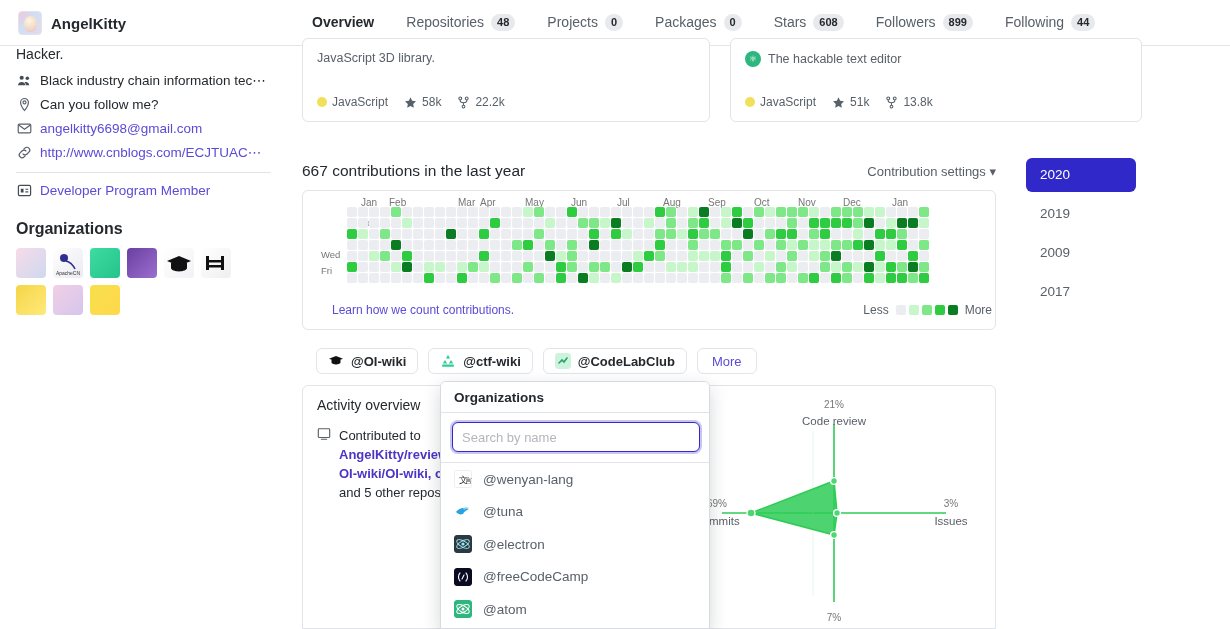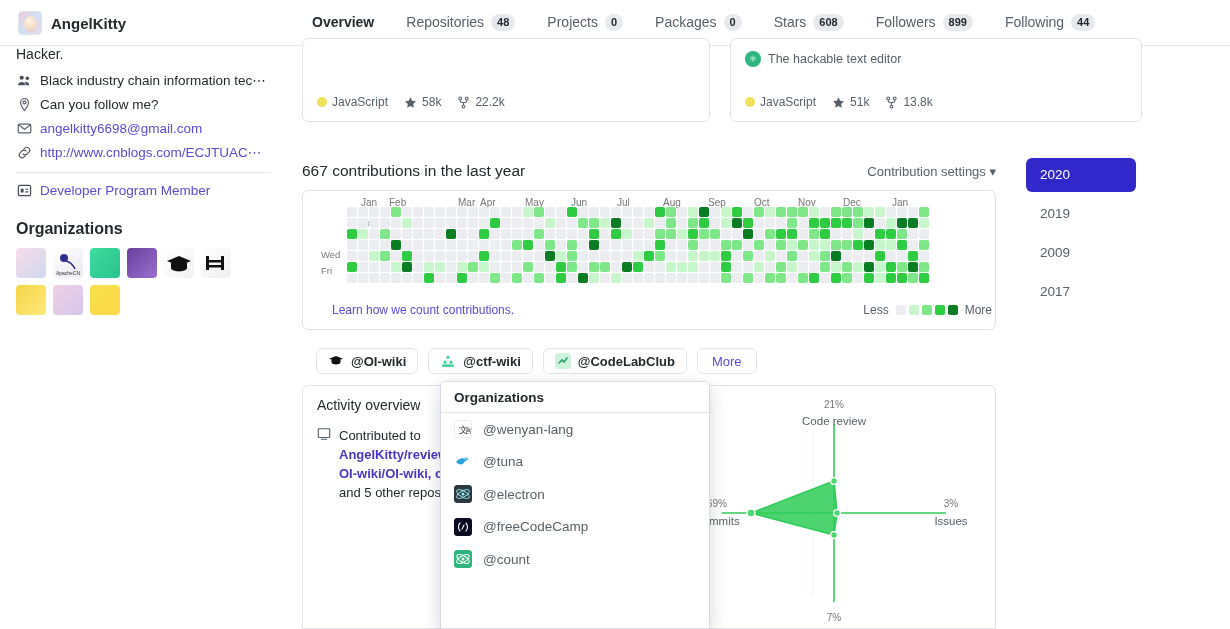--- a/index.html
+++ b/index.html
@@ -303,20 +303,23 @@
         <div class="org-av" style="background: linear-gradient(135deg, rgb(245, 213, 71), rgb(255, 233, 122));"></div>
         <div class="org-av" style="background: linear-gradient(135deg, rgb(240, 208, 228), rgb(214, 197, 238));"></div>
         <div class="org-av" style="background: linear-gradient(135deg, rgb(247, 224, 74), rgb(255, 216, 77));"></div>
       </div>
   </div>
 
   <div class="main">
 
     <div class="pinned-row" id="pinnedrow">
         <div class="pin-card">
+          <div class="pin-desc">
+            <span>JavaScript 3D library.</span>
+          </div>
           <div class="pin-meta">
             <span><i class="lang-dot" style="background:#f1e05a"></i>JavaScript</span>
             <span><svg width="13" height="13" viewBox="0 0 16 16">
                 <path d="M8 1.5l2 4.3 4.7.6-3.4 3.3.8 4.7L8 12.2 3.9 14.4l.8-4.7L1.3 6.4l4.7-.6z" fill="#586069"></path>
               </svg>58k</span>
             <span><svg width="13" height="13" viewBox="0 0 16 16">
                 <circle cx="4" cy="3" r="1.7" fill="none" stroke="#586069" stroke-width="1.3"></circle>
                 <circle cx="12" cy="3" r="1.7" fill="none" stroke="#586069" stroke-width="1.3"></circle>
                 <circle cx="8" cy="13" r="1.7" fill="none" stroke="#586069" stroke-width="1.3"></circle>
                 <path d="M4 4.8v1.4c0 1.6 1.8 2 4 2s4-.4 4-2V4.8M8 8.2v3" fill="none" stroke="#586069" stroke-width="1.3"></path>
@@ -840,20 +843,23 @@
 
   <div class="years" id="years">
       <div class="year-item active">2020</div>
       <div class="year-item">2019</div>
       <div class="year-item">2009</div>
       <div class="year-item">2017</div>
     </div>
 
   <div class="org-dropdown">
     <div class="dd-head">Organizations</div>
+    <div class="dd-search-wrap">
+      <input class="dd-search" type="text" placeholder="Search by name" style="">
+    </div>
     <div id="ddlist">
         <div class="dd-item">
           <span class="dd-av"><svg width="18" height="18" viewBox="0 0 18 18">
               <rect width="18" height="18" rx="2" fill="#fff" stroke="#ddd"></rect>
               <text x="5" y="13" font-size="9" fill="#333" font-family="serif">文</text>
               <text x="11" y="13" font-size="7" fill="#333" font-family="serif">言</text>
             </svg></span>
           <span>@wenyan-lang</span>
         </div>
         <div class="dd-item">
@@ -881,18 +887,18 @@
             </svg></span>
           <span>@freeCodeCamp</span>
         </div>
         <div class="dd-item">
           <span class="dd-av"><svg width="18" height="18" viewBox="0 0 18 18">
               <rect width="18" height="18" rx="2" fill="#2db67d"></rect>
               <ellipse cx="9" cy="9" rx="7" ry="3.2" fill="none" stroke="#fff" stroke-width="1" transform="rotate(30 9 9)"></ellipse>
               <ellipse cx="9" cy="9" rx="7" ry="3.2" fill="none" stroke="#fff" stroke-width="1" transform="rotate(-30 9 9)"></ellipse>
               <circle cx="9" cy="9" r="1.5" fill="#fff"></circle>
             </svg></span>
-          <span>@count</span>
+          <span>@atom</span>
         </div>
       </div>
   </div>
 
 </div>
 
 </body></html>

